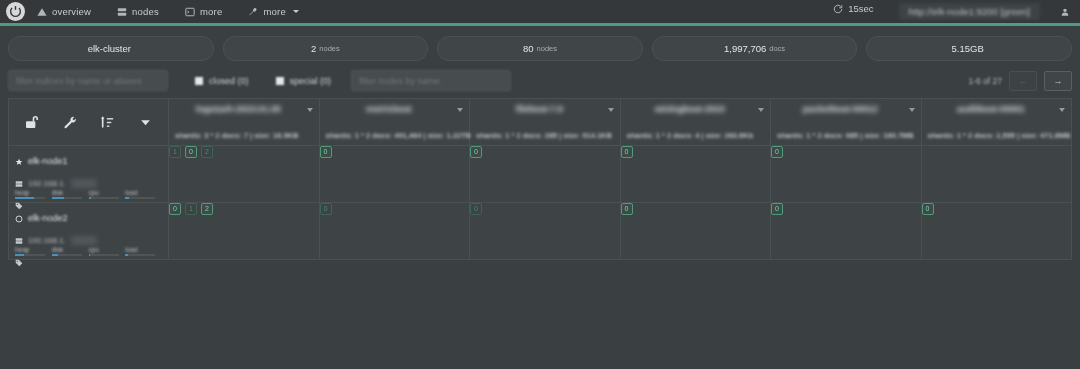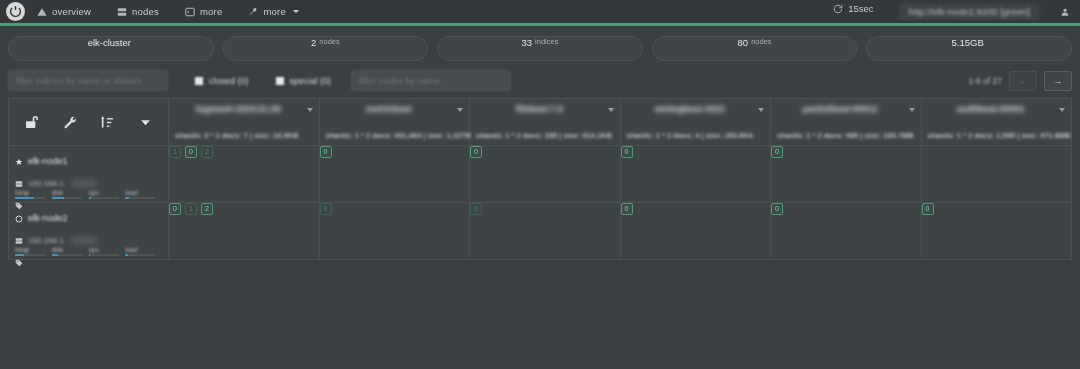--- a/index.html
+++ b/index.html
@@ -65,20 +65,21 @@
     gap: 9px;
     padding: 10px 8px 6px 8px;
   }
   .stat-card {
     flex: 1 1 0;
     height: 25px;
     background: #404548;
     border: 1px solid #4c5154;
     border-radius: 12px;
     display: flex;
+    align-items: center;
     justify-content: center;
     font-size: 9.5px;
     color: #e4e6e7;
     white-space: nowrap;
     gap: 3px;
   }
   .stat-card .unit { font-size: 7.5px; color: #a9adaf; }
 
   
   .filters {
@@ -282,26 +283,26 @@
 <div class="stats">
   <div class="stat-card">
     <span>elk-cluster</span>
     <span class="unit"></span>
   </div>
   <div class="stat-card">
     <span>2</span>
     <span class="unit">nodes</span>
   </div>
   <div class="stat-card">
-    <span>33</span>
-    <span class="unit">indices</span>
-  </div>
-  <div class="stat-card">
     <span>80</span>
     <span class="unit">nodes</span>
+  </div>
+  <div class="stat-card">
+    <span>1,997,706</span>
+    <span class="unit">docs</span>
   </div>
   <div class="stat-card">
     <span>5.15GB</span>
     <span class="unit"></span>
   </div>
 </div>
 
 <div class="filters">
   <input id="index-filter" class="txt-input" type="text" placeholder="filter indices by name or aliases" style="">
   <label class="chk">

